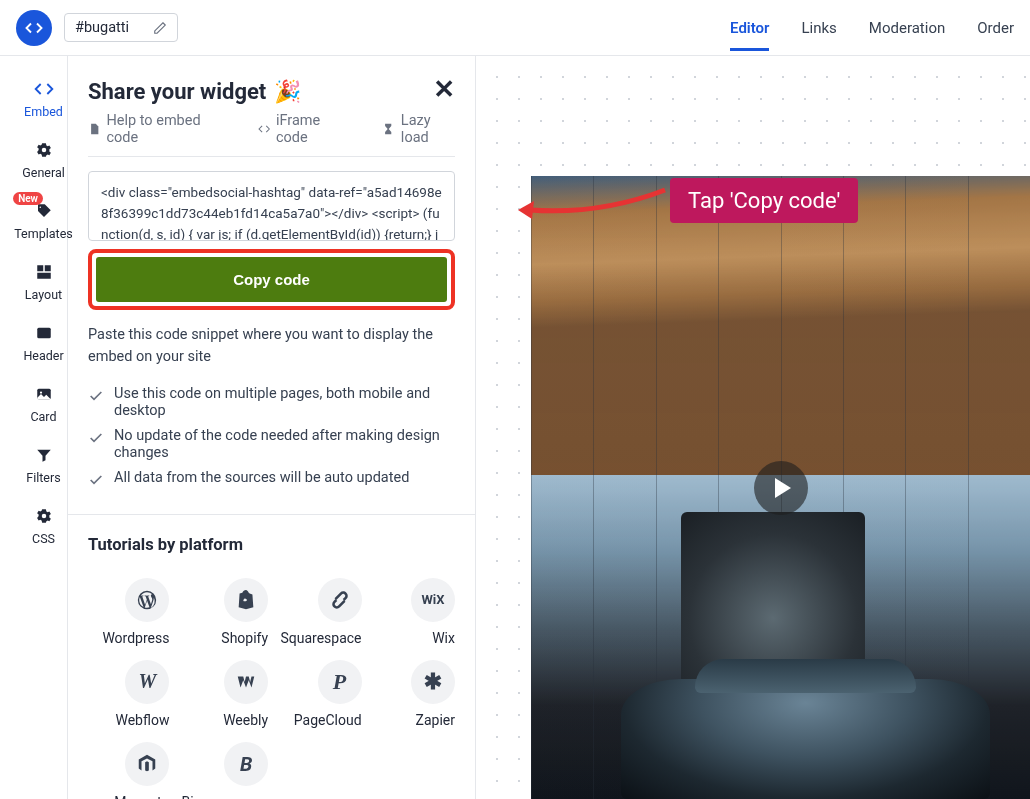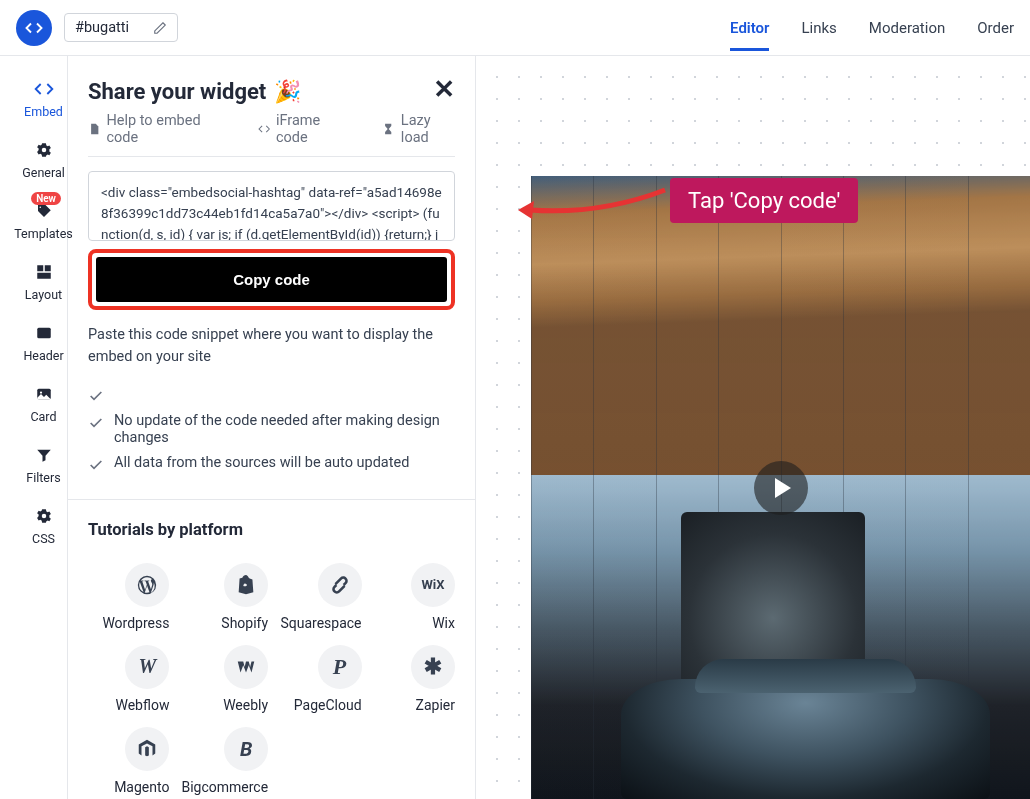--- a/index.html
+++ b/index.html
@@ -14,34 +14,34 @@
 .top-nav { display: flex; gap: 32px; font-size: 15px; }
 .top-nav-item { padding: 8px 0; color: #374151; cursor: pointer; }
 .top-nav-item.active { color: #1a56db; font-weight: 600; position: relative; }
 .top-nav-item.active::after { content:""; position:absolute; left:0; right:0; bottom:-6px; height:3px; background:#1a56db; }
 
 .main { display: flex; height: calc(799px - 56px); }
 .sidebar { width: 68px; border-right: 1px solid #e5e7eb; padding-top: 12px; padding-left: 20px; }
 .sb-item { display: flex; flex-direction: column; align-items: center; gap: 4px; padding: 10px 4px; font-size: 12.5px; cursor: pointer; position: relative; color:#232938; }
 .sb-item.active { color: #1a56db; }
 .sb-item .ic { width: 22px; height: 22px; display:flex; align-items:center; justify-content:center; }
-.sb-badge { position:absolute; top:2px; right:6px; background:#ef4444; color:#fff; font-size:10px; padding:1px 5px; border-radius:8px; font-weight:600; }
+.sb-badge { position:absolute; top:2px; right:24px; background:#ef4444; color:#fff; font-size:10px; padding:1px 5px; border-radius:8px; font-weight:600; }
 
 .panel { width: 408px; border-right: 1px solid #e5e7eb; padding: 18px 20px 20px 20px; overflow-y:auto; }
 .panel-header { display:flex; justify-content:space-between; align-items:flex-end; margin-bottom:8px; }
 .panel-title { font-size: 22px; font-weight: 700; color:#232938; display:flex; align-items:center; gap:8px;}
 .close-x { font-size: 26px; cursor:pointer; color:#232938; font-weight:600; }
 
 .embed-tabs { display:flex; gap:36px; font-size:14.5px; color:#6b7280; border-bottom:1px solid #e5e7eb; padding-bottom:10px; margin-bottom:14px; }
 .embed-tab { display:flex; align-items:center; gap:6px; cursor:pointer; }
 
 .code-box { border:1px solid #d1d5db; border-radius:4px; padding:10px 12px; font-size:13.5px; color:#374151; line-height:1.55; height:70px; overflow:hidden; word-break:break-all; }
 
 .copy-wrap { border:4px solid #ee3224; border-radius:8px; padding:4px; margin-top:8px; margin-bottom:14px; position:relative;}
-.copy-btn { background:#000000; color:#fff; width:100%; border:none; padding:14px 0; font-size:15px; font-weight:600; border-radius:3px; cursor:pointer;}
+.copy-btn { background:#4d7c0f; color:#fff; width:100%; border:none; padding:14px 0; font-size:15px; font-weight:600; border-radius:3px; cursor:pointer;}
 
 .desc { font-size:14.5px; color:#374151; line-height:1.55; margin-bottom:12px; }
 .check-list { font-size:14.5px; color:#374151; }
 .check-list .row { display:flex; gap:10px; padding:4px 0;}
 .check-list svg { flex-shrink:0; margin-top:3px; }
 
 .divider { height:1px; background:#e5e7eb; margin:22px -20px 20px -20px;}
 
 .tutorials-title { font-size:16.5px; font-weight:700; margin-bottom:24px; }
 .platform-grid { display:grid; grid-template-columns: repeat(4, 1fr); gap:14px 12px;}
@@ -203,20 +203,21 @@
       <button class="copy-btn">Copy code</button>
     </div>
 
     <div class="desc">Paste this code snippet where you want to display the embed on your site</div>
 
     <div class="check-list">
       <div class="row">
         <svg width="16" height="16" viewBox="0 0 24 24" fill="none" stroke="#6b7280" stroke-width="2.5">
             <polyline points="20 6 9 17 4 12"></polyline>
           </svg>
+        <span>Use this code on multiple pages, both mobile and desktop</span>
       </div>
       <div class="row">
         <svg width="16" height="16" viewBox="0 0 24 24" fill="none" stroke="#6b7280" stroke-width="2.5">
             <polyline points="20 6 9 17 4 12"></polyline>
           </svg>
         <span>No update of the code needed after making design changes</span>
       </div>
       <div class="row">
         <svg width="16" height="16" viewBox="0 0 24 24" fill="none" stroke="#6b7280" stroke-width="2.5">
             <polyline points="20 6 9 17 4 12"></polyline>

